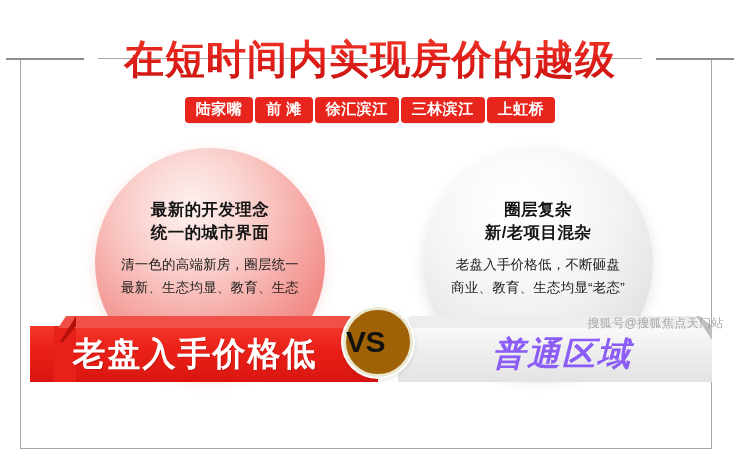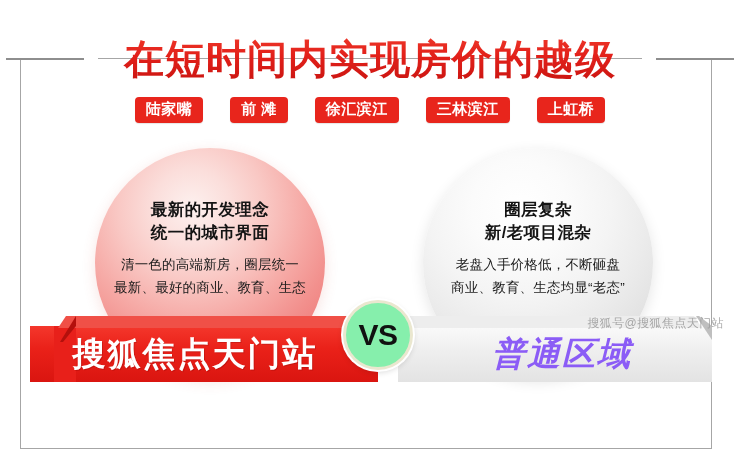--- a/index.html
+++ b/index.html
@@ -73,21 +73,21 @@
   
   .tag-row {
     position: absolute;
     left: 0;
     top: 97px;
     width: 740px;
     height: 26px;
     display: flex;
     align-items: center;
     justify-content: center;
-    gap: 27px;
+    gap: 2px;
     z-index: 5;
   }
   .tag {
     background: #e8251c;
     color: #ffffff;
     font-size: 15px;
     font-weight: bold;
     letter-spacing: 0.5px;
     border-radius: 4px;
     padding: 3px 11px 4px 11px;
@@ -291,30 +291,29 @@
     letter-spacing: 2px;
     z-index: 3;
     white-space: nowrap;
     font-style: italic;
   }
 
   
   .vs-badge {
     position: absolute;
     left: 343px;
-    top: 300px;
+    top: 307px;
     width: 70px;
     height: 70px;
     border-radius: 50%;
-    background: #86efac;
+    background: #a16207;
     border: 3px solid #eae7cf;
     box-shadow: 0 0 0 2px #ffffff, 0 2px 6px rgba(0,0,0,0.18);
     display: flex;
     align-items: center;
-    justify-content: center;
     z-index: 9;
   }
   .vs-label {
     font-size: 30px;
     font-weight: bold;
     color: #111111;
     letter-spacing: -0.5px;
     line-height: 1;
   }
 
@@ -354,39 +353,39 @@
     <span class="tag">上虹桥</span>
   </div>
 
   <div class="sphere sphere-left"></div>
   <div class="sphere sphere-right"></div>
 
   <div class="sphere-text left">
     <div class="sphere-head">最新的开发理念</div>
     <div class="sphere-head">统一的城市界面</div>
     <div class="sphere-sub">清一色的高端新房，圈层统一</div>
-    <div class="sphere-sub" style="margin-top:2px">最新、最好的商业、教育、生态</div>
+    <div class="sphere-sub" style="margin-top:2px">最新、生态均显、教育、生态</div>
   </div>
 
   <div class="sphere-text right">
     <div class="sphere-head">圈层复杂</div>
     <div class="sphere-head">新/老项目混杂</div>
     <div class="sphere-sub">老盘入手价格低，不断砸盘</div>
     <div class="sphere-sub" style="margin-top:2px">商业、教育、生态均显“老态”</div>
   </div>
 
   <div class="banner-wrap">
 
     <div class="banner banner-left">
       <div class="bl-notch"></div>
       <div class="bl-body"></div>
       <div class="bl-notch2"></div>
       <div class="bl-fold"></div>
       <div class="bl-fold-dark-l"></div>
-      <div class="bl-text">搜狐焦点天门站</div>
+      <div class="bl-text">老盘入手价格低</div>
     </div>
 
     <div class="banner banner-right">
       <div class="br-body"></div>
       <div class="br-fold"></div>
       <div class="br-fold-dark-r"></div>
       <div class="br-text">普通区域</div>
     </div>
 
   </div>

